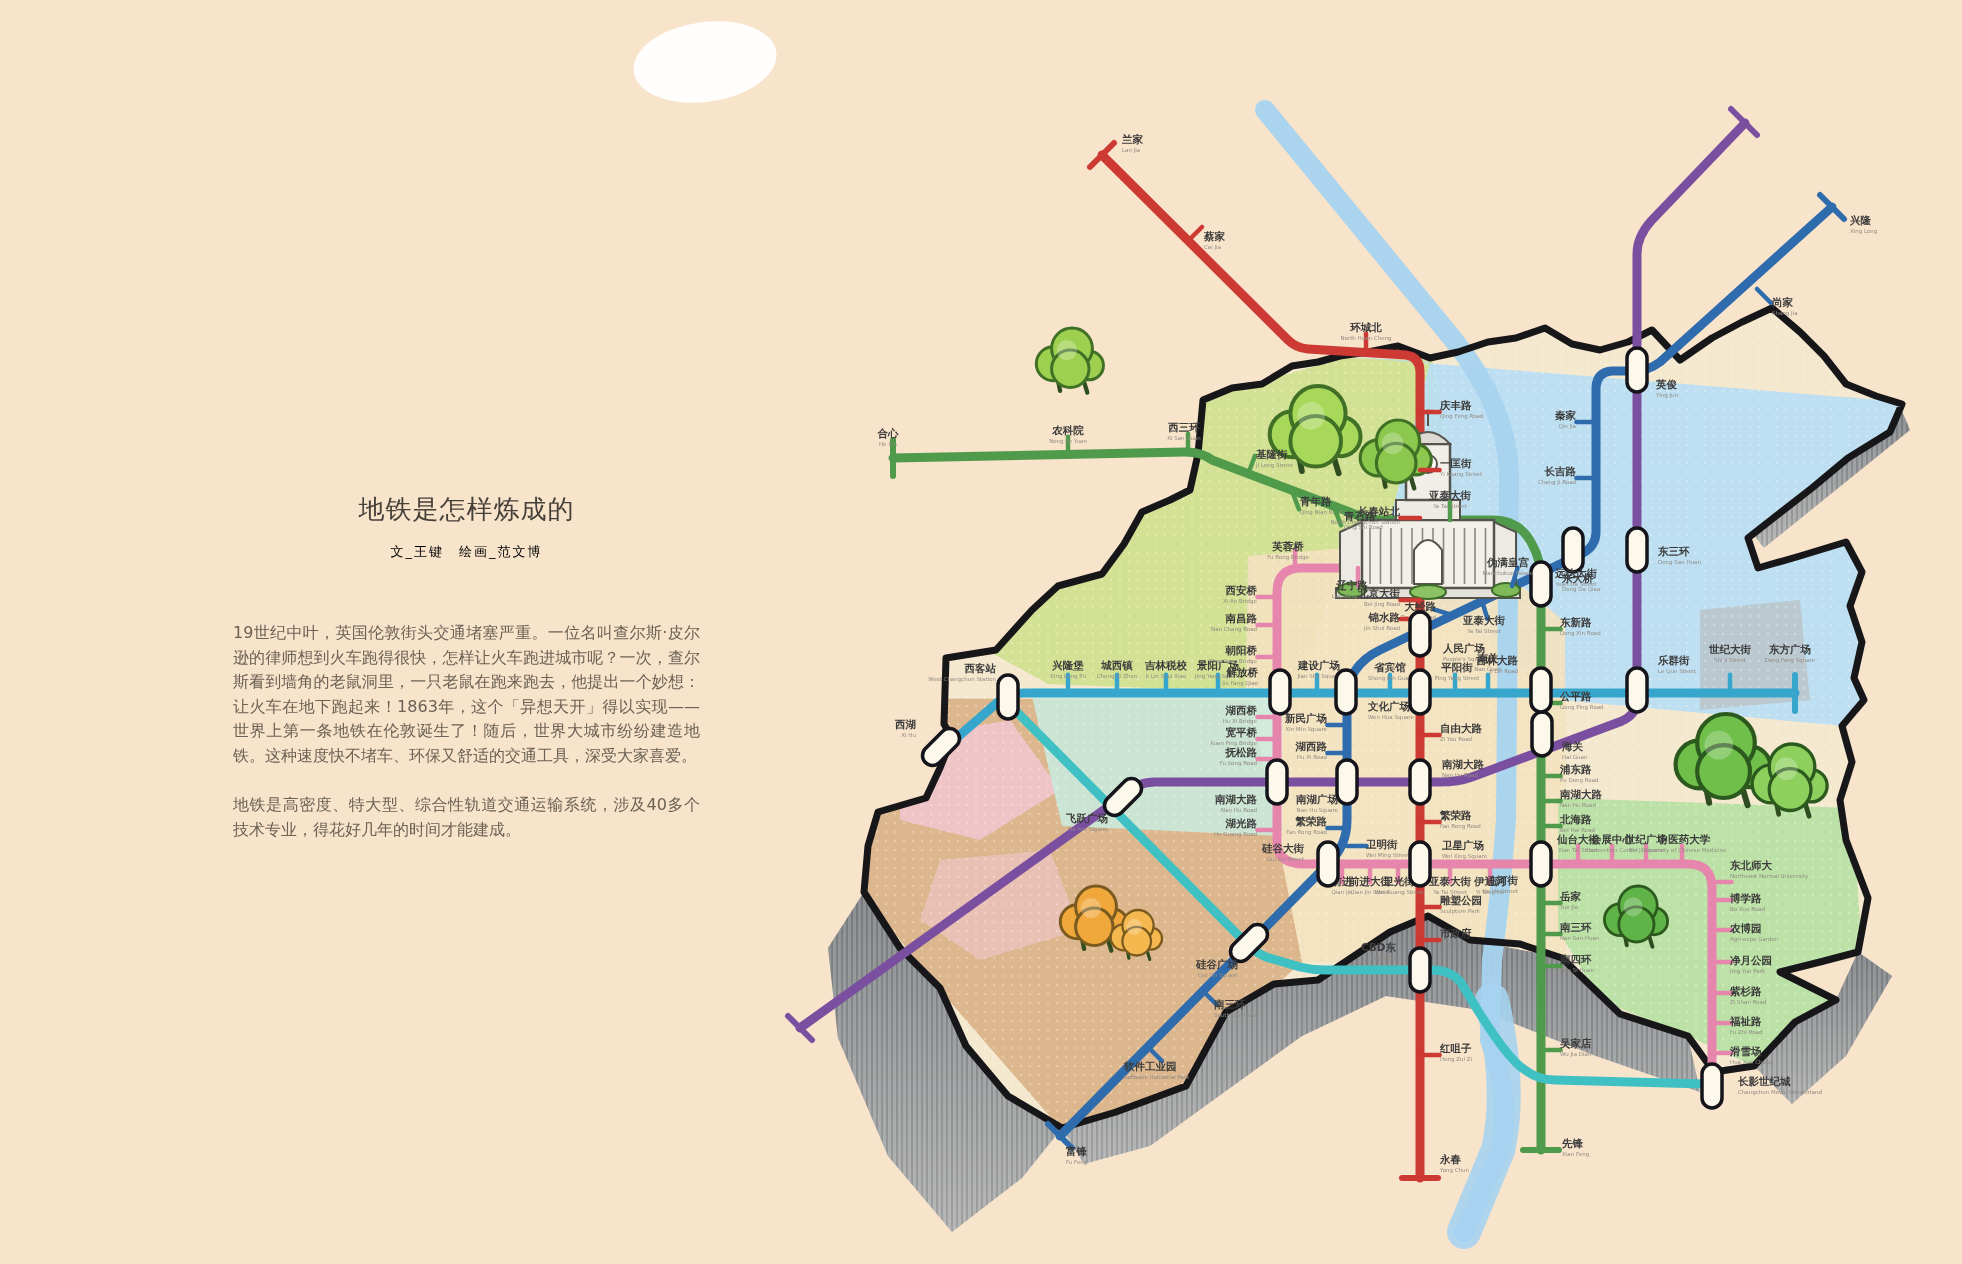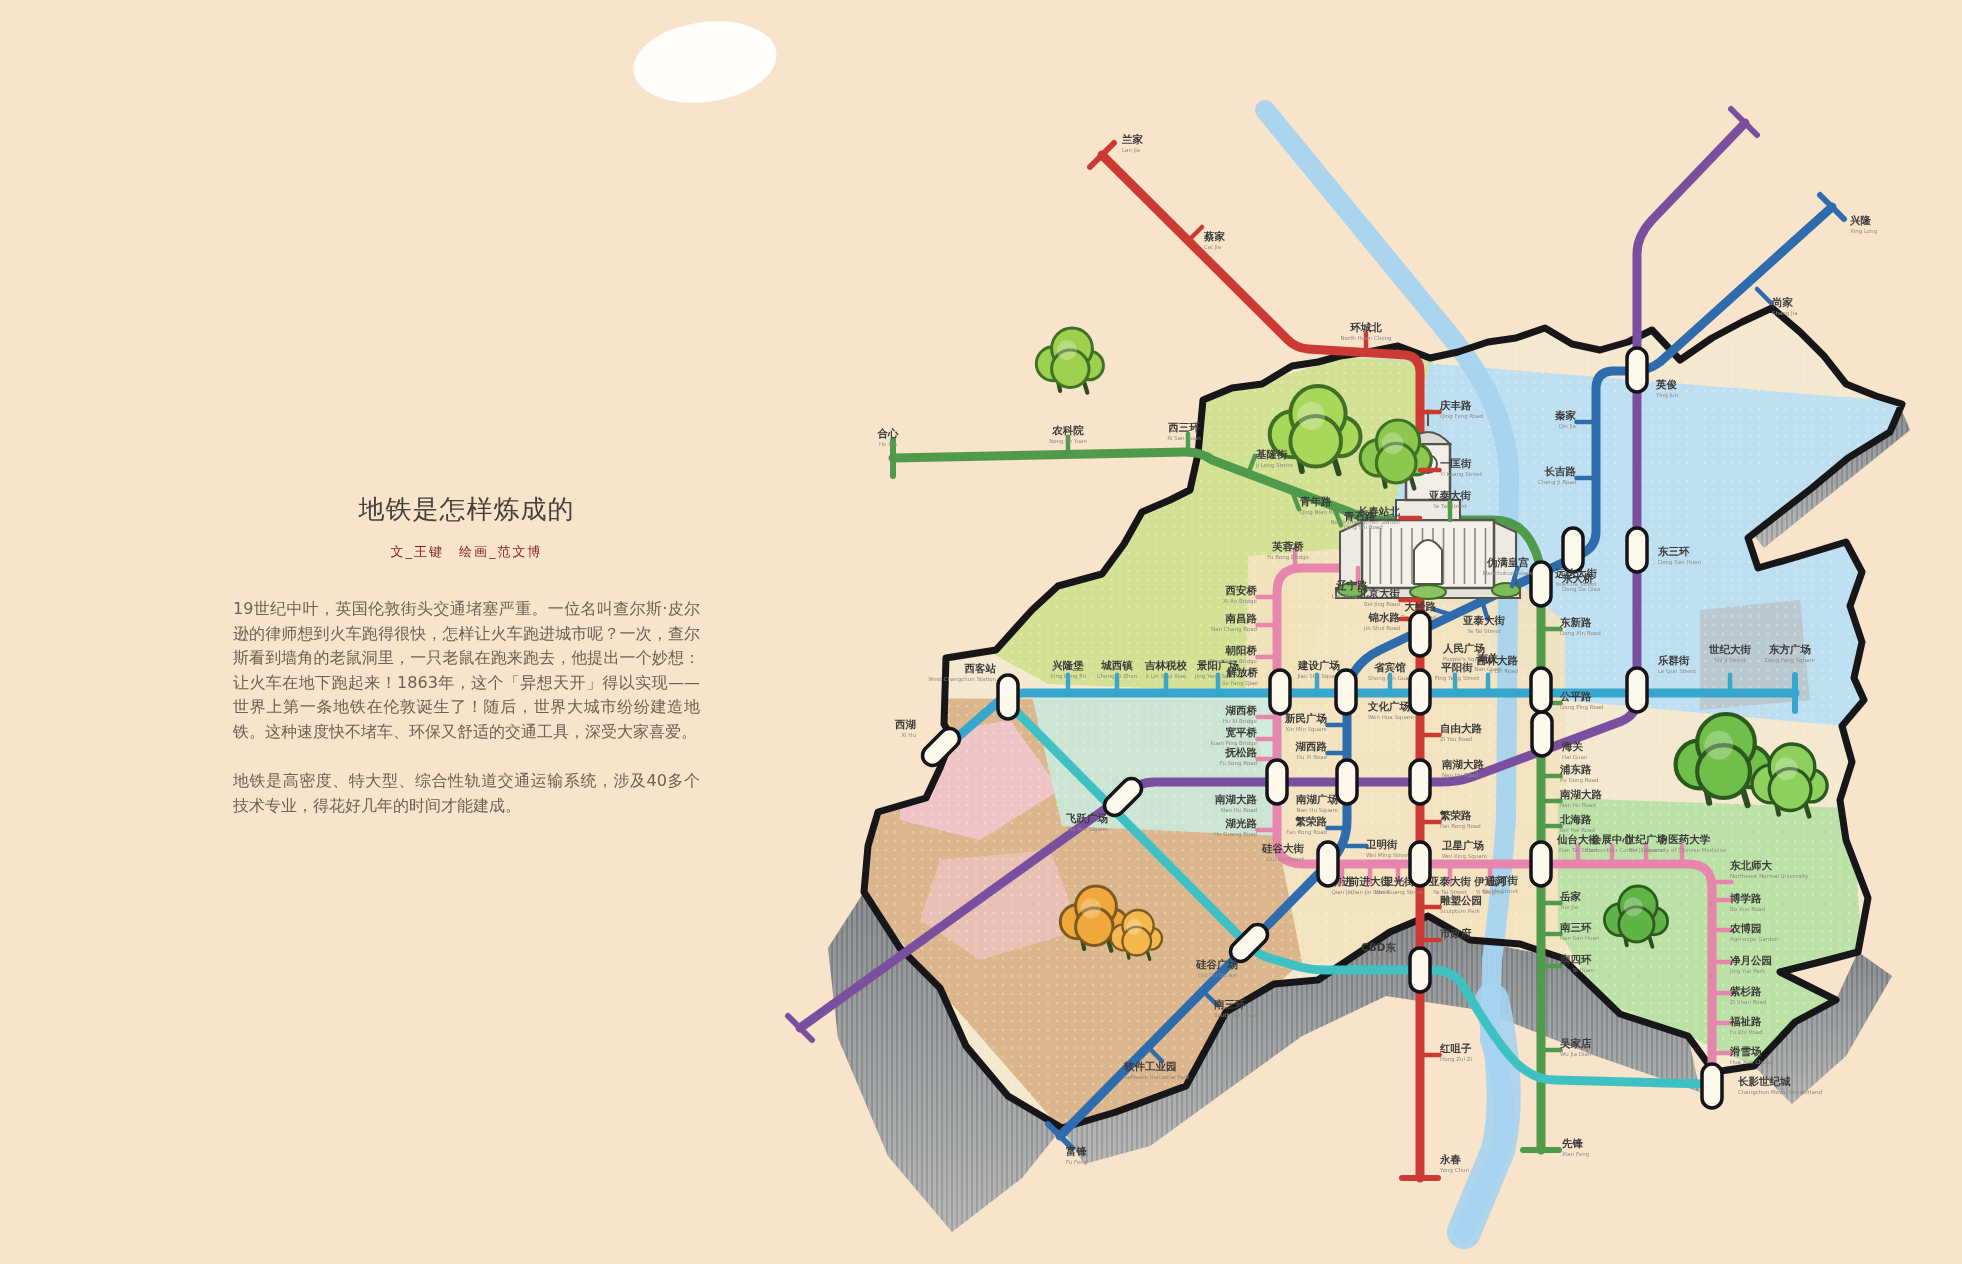--- a/index.html
+++ b/index.html
@@ -10,23 +10,23 @@
   }
   .article{
     position:absolute;left:233px;top:492px;width:467px;
     color:#655b4f;
   }
   .article .title{
     font-size:26px;font-weight:500;color:#45403a;text-align:center;
     letter-spacing:1px;white-space:nowrap;
   }
   .article .byline{
-    margin-top:16px;font-size:13px;color:#7f1d1d;text-align:center;letter-spacing:2px;
+    margin-top:16px;font-size:13px;color:#000000;text-align:center;letter-spacing:2px;
   }
-  .article .body{margin-top:36px;}
+  .article .body{margin-top:60px;}
   .article .body p{
     margin:0 0 25px 0;font-size:16px;line-height:24.5px;text-align:justify;color:#6b6154;
   }
   #map-svg{position:absolute;left:0;top:0;}
   .st-cn{font-size:10.5px;font-weight:bold;fill:#3b3b3b;}
   .st-py{font-size:5.5px;fill:#8f8a82;}
 </style>
 </head>
 <body>
 

